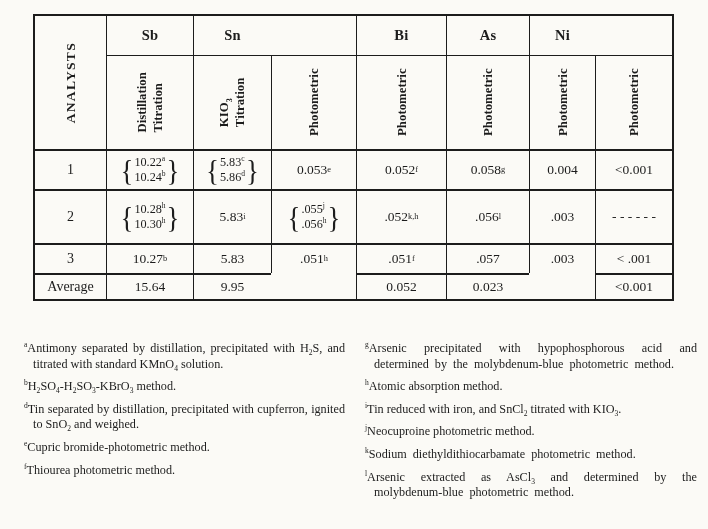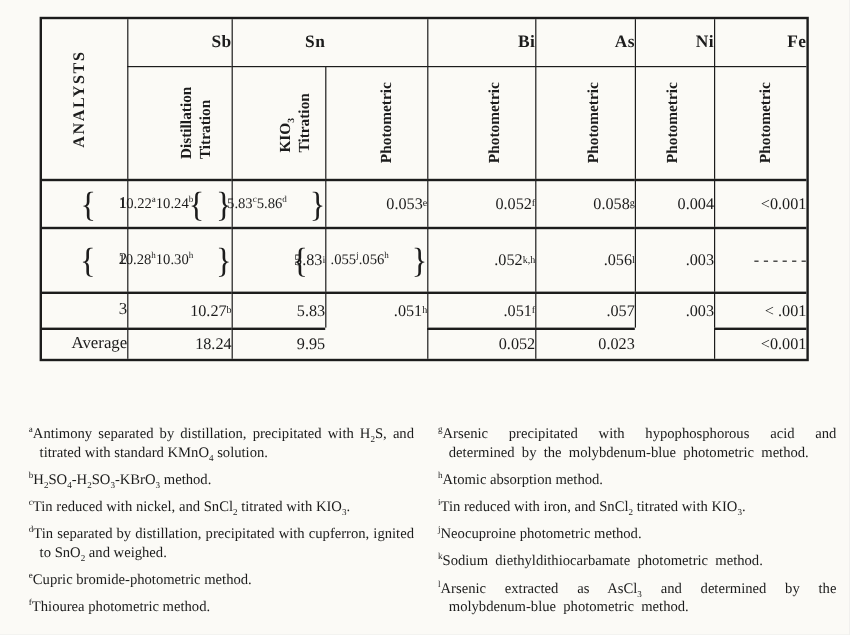--- a/index.html
+++ b/index.html
@@ -4,43 +4,43 @@
 <style>
   html,body{margin:0;padding:0;background:#e8e8e6;}
   .page{position:relative;width:708px;height:529px;overflow:hidden;
         background:var(--paper,#fbfaf6);color:var(--ink,#1c1c1c);
         font-family:"Liberation Serif","DejaVu Serif",serif;}
   
   .tbl{position:absolute;left:33px;top:14px;display:grid;
        grid-template-columns:71px 87px 78px 85px 90px 83px 66px 77px;
        grid-template-rows:39px 94px 40px 54px 30px 26px;
        border:2.5px solid var(--ink,#1c1c1c);}
-  .c{display:flex;align-items:center;justify-content:flex-end;
+  .c{display:flex;align-items:center;justify-content:center;
      border-left:1.6px solid var(--ink,#1c1c1c);
      border-top:2px solid var(--ink,#1c1c1c);overflow:visible;}
   .g1{grid-column:1;border-left:none}.g2{grid-column:2}.g3{grid-column:3}
   .g4{grid-column:4}.g5{grid-column:5}.g6{grid-column:6}.g7{grid-column:7}.g8{grid-column:8}
   .r1{grid-row:1;border-top:none}
   .r2{grid-row:2;border-top-width:1.6px}
   .r3{grid-row:3}.r4{grid-row:4}.r5{grid-row:5}.r6{grid-row:6}
   .corner{grid-row:1/3;border-top:none}
   .hs{font-size:14.5px;font-weight:600;letter-spacing:.3px}
   .rot{transform:rotate(-90deg);white-space:nowrap;line-height:1.28;text-align:left}
   .corner-rot{font-size:13.5px;font-weight:600;letter-spacing:1.3px}
   .meth{font-size:12.8px;font-weight:600}
   .an{font-size:14px}
   .d{font-size:13.5px;white-space:nowrap}
   sup{font-size:.62em;line-height:0;vertical-align:super;letter-spacing:0}
   sub{font-size:.62em;line-height:0;vertical-align:sub}
   .braced{display:flex;align-items:center}
   .brace{font-size:27px;line-height:1;font-weight:400;transform:scaleY(1.08)}
-  .stack{display:flex;flex-direction:row;align-items:flex-start;
-         font-size:12.2px;line-height:1.25;margin:0 19px;white-space:nowrap}
+  .stack{display:flex;flex-direction:column;align-items:flex-start;
+         font-size:12.2px;line-height:1.25;margin:0 1px;white-space:nowrap}
   
-  .notes{position:absolute;left:24px;top:354px;display:flex;gap:20px}
+  .notes{position:absolute;left:24px;top:341px;display:flex;gap:20px}
   .ncol{display:flex;flex-direction:column}
   .ncol-left{width:321px}
   .ncol-right{width:332px}
   .note{margin:0 0 7px 0;font-size:12.2px;line-height:1.28;text-align:justify;
         padding-left:9px;text-indent:-9px}
   .ws{word-spacing:3px}
 </style>
 </head>
 <body style="--paper: #fbfaf6; --ink: #1c1c1c;">
 
@@ -59,23 +59,20 @@
         <span>Sn</span>
       </div>
     <div class="c g5 r1 hs">
         <span>Bi</span>
       </div>
     <div class="c g6 r1 hs">
         <span>As</span>
       </div>
     <div class="c g7 r1 hs">
         <span>Ni</span>
-      </div>
-    <div class="c g8 r1 hs">
-        <span>Fe</span>
       </div>
 
     <div class="c g2 r2">
         <div class="rot meth">Distillation<br>Titration</div>
       </div>
     <div class="c g3 r2">
         <div class="rot meth">KIO<sub>3</sub><br>Titration</div>
       </div>
     <div class="c g4 r2">
         <div class="rot meth">Photometric</div>
@@ -150,33 +147,32 @@
     <div class="c g1 r5 an">3</div>
     <div class="c g2 r5 d">10.27<sup>b</sup></div>
     <div class="c g3 r5 d">5.83</div>
     <div class="c g4 r5 d">.051<sup>h</sup></div>
     <div class="c g5 r5 d">.051<sup>f</sup></div>
     <div class="c g6 r5 d">.057</div>
     <div class="c g7 r5 d">.003</div>
     <div class="c g8 r5 d">&lt; .001</div>
 
     <div class="c g1 r6 an">Average</div>
-    <div class="c g2 r6 d">18.24</div>
+    <div class="c g2 r6 d">15.64</div>
     <div class="c g3 r6 d">9.95</div>
     <div class="c g5 r6 d">0.052</div>
     <div class="c g6 r6 d">0.023</div>
     <div class="c g8 r6 d">&lt;0.001</div>
 
   </div>
 
   <div class="notes">
     <div class="ncol ncol-left">
       <p class="note"><sup>a</sup>Antimony separated by distillation, precipitated with H<sub>2</sub>S, and titrated with standard KMnO<sub>4</sub> solution.</p>
       <p class="note"><sup>b</sup>H<sub>2</sub>SO<sub>4</sub>-H<sub>2</sub>SO<sub>3</sub>-KBrO<sub>3</sub> method.</p>
-      <p class="note"><sup>c</sup>Tin reduced with nickel, and SnCl<sub>2</sub> titrated with KIO<sub>3</sub>.</p>
       <p class="note"><sup>d</sup>Tin separated by distillation, precipitated with cupferron, ignited to SnO<sub>2</sub> and weighed.</p>
       <p class="note"><sup>e</sup>Cupric bromide-photometric method.</p>
       <p class="note"><sup>f</sup>Thiourea photometric method.</p>
     </div>
     <div class="ncol ncol-right">
       <p class="note ws"><sup>g</sup>Arsenic precipitated with hypophosphorous acid and determined by the molybdenum-blue photometric method.</p>
       <p class="note"><sup>h</sup>Atomic absorption method.</p>
       <p class="note"><sup>i</sup>Tin reduced with iron, and SnCl<sub>2</sub> titrated with KIO<sub>3</sub>.</p>
       <p class="note"><sup>j</sup>Neocuproine photometric method.</p>
       <p class="note ws"><sup>k</sup>Sodium diethyldithiocarbamate photometric method.</p>

